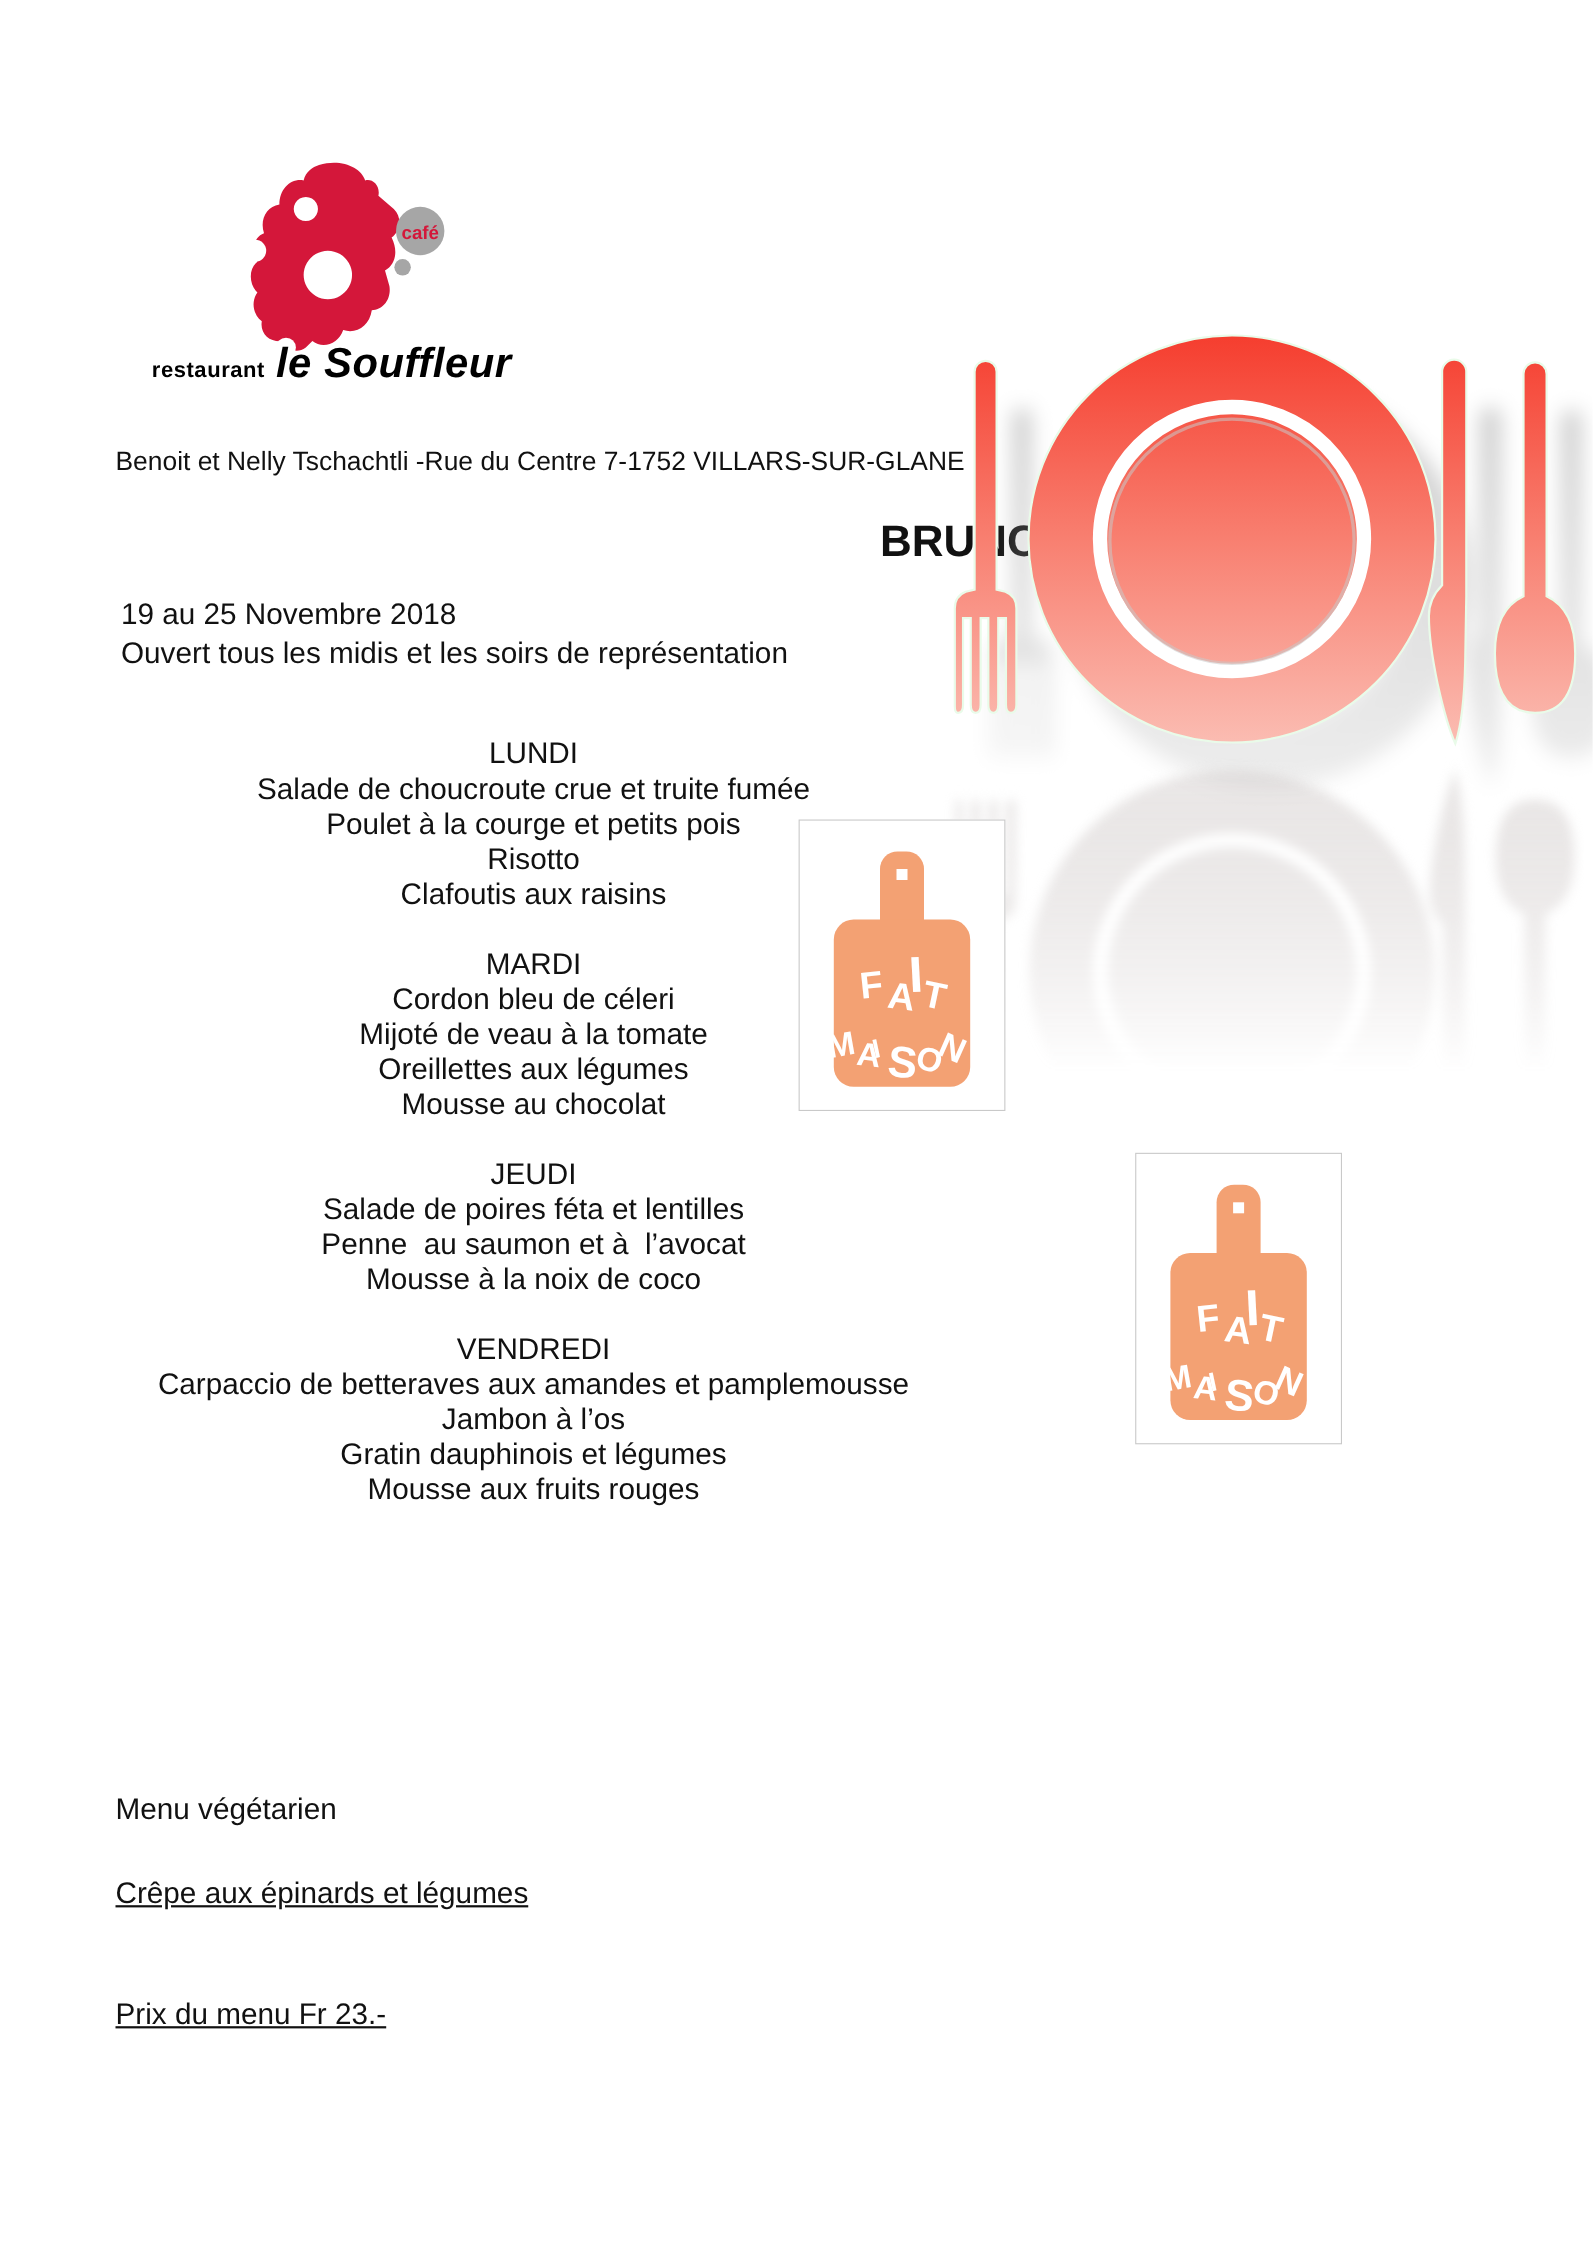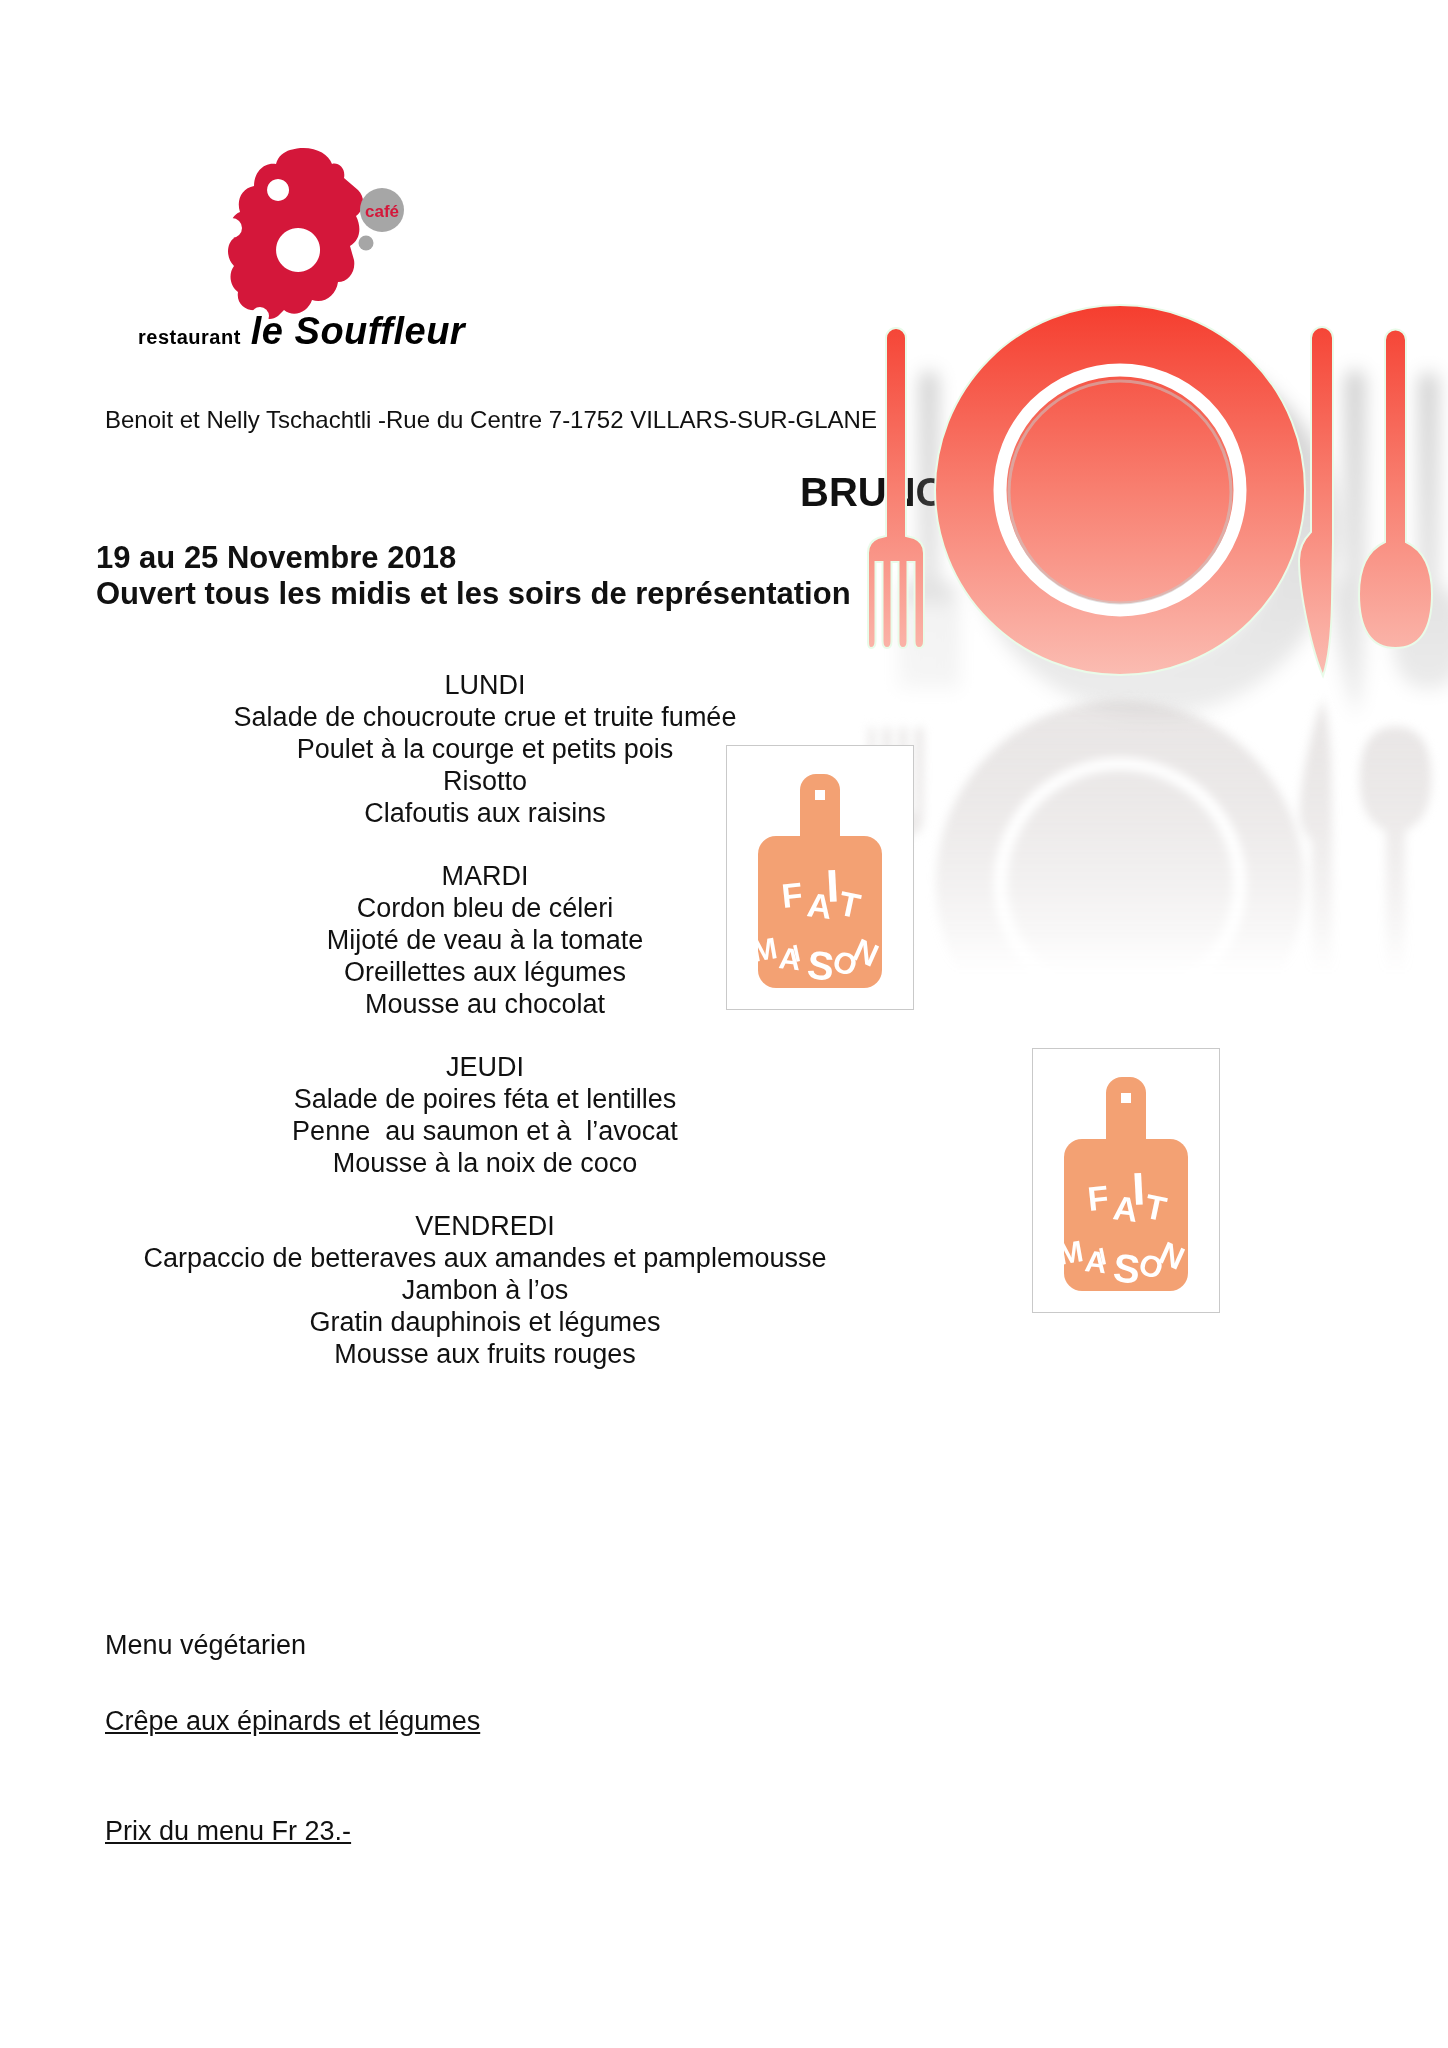--- a/index.html
+++ b/index.html
@@ -9,21 +9,21 @@
     overflow:hidden;
   }
   
   .logo-svg { position:absolute; left:220px; top:138px; width:212px; height:192px; }
   .logo-text { position:absolute; left:138px; top:310px; display:flex; align-items:baseline; gap:10px; color:#000000; white-space:nowrap; }
   .logo-prefix { font-size:20px; font-weight:bold; letter-spacing:0.5px; }
   .logo-name  { font-size:38px; font-weight:bold; font-style:italic; letter-spacing:0.5px; }
   
   .address { position:absolute; left:105px; top:405px; font-size:24px; line-height:30px; }
   .page-title { position:absolute; left:105px; top:470px; width:1095px; text-align:right; font-size:40px; font-weight:bold; letter-spacing:0px; }
-  .intro { position:absolute; left:96px; top:540px; font-size:31px; line-height:36px;font-weight:bold; }
+  .intro { position:absolute; left:110px; top:540px; font-size:27px; line-height:36px; }
   
   .menu-days { position:absolute; left:105px; top:669px; width:760px; }
   .day + .day { margin-top:31px; }
   .day-name, .menu-item { font-size:27px; line-height:32px; white-space:pre-wrap;text-align:center; }
   .veg-label  { position:absolute; left:105px; top:1629px; font-size:27px; line-height:32px; }
   .veg-dish   { position:absolute; left:105px; top:1692px; font-size:27px; line-height:32px; text-decoration:underline;margin-top:13px; }
   .price-line { position:absolute; left:105px; top:1815px; font-size:27px; line-height:32px; text-decoration:underline; }
   
   .ps { position:absolute; width:585px; height:395px; }
   .ps-main   { left:855px; top:292px; z-index:3; }

